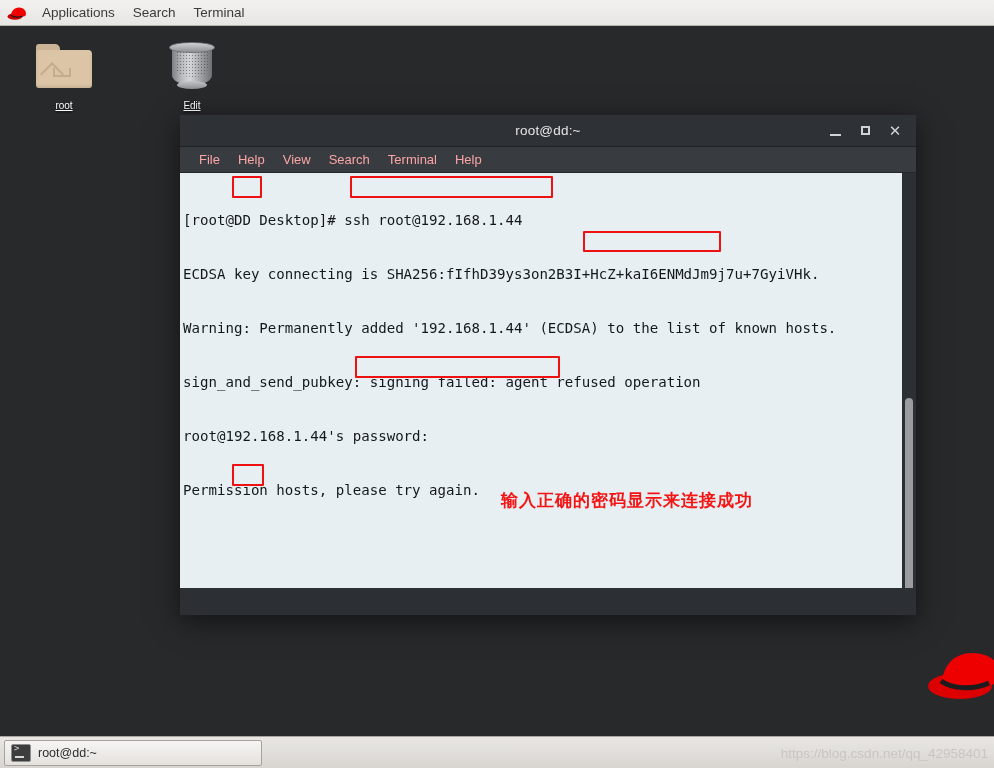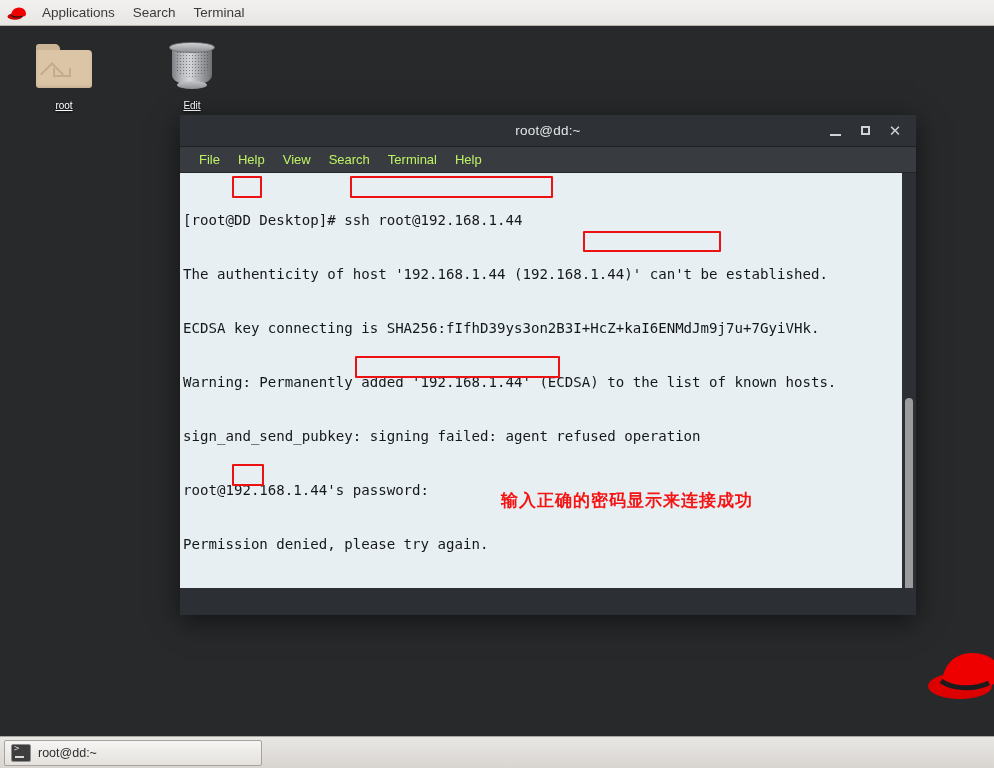--- a/index.html
+++ b/index.html
@@ -195,21 +195,21 @@
   #menubar {
     height: 25px;
     background: #383b40;
     display: flex;
     align-items: center;
     padding-left: 11px;
     border-bottom: 1px solid #24262a;
   }
   .term-menu-item {
     font-size: 13px;
-    color: #bef264;
+    color: #fca5a5;
     padding: 2px 8px;
     margin-right: 2px;
     cursor: default;
   }
 
   #term-body {
     position: relative;
     height: 415px;
     background: #e8eff2;
     overflow: hidden;
@@ -403,26 +403,25 @@
       <div class="term-menu-item">Help</div>
       <div class="term-menu-item">View</div>
       <div class="term-menu-item">Search</div>
       <div class="term-menu-item">Terminal</div>
       <div class="term-menu-item">Help</div>
     </div>
 
     <div id="term-body">
       <div id="term-text">
         <div class="tline">[root@DD Desktop]# ssh root@192.168.1.44</div>
-        <div class="tline">The authenticity of host '192.168.1.44 (192.168.1.44)' can't be established.</div>
         <div class="tline">ECDSA key connecting is SHA256:fIfhD39ys3on2B3I+HcZ+kaI6ENMdJm9j7u+7GyiVHk.</div>
         <div class="tline">Warning: Permanently added '192.168.1.44' (ECDSA) to the list of known hosts.</div>
         <div class="tline">sign_and_send_pubkey: signing failed: agent refused operation</div>
         <div class="tline">root@192.168.1.44's password:</div>
-        <div class="tline">Permission denied, please try again.</div>
+        <div class="tline">Permission hosts, please try again.</div>
         
         
         
         
         
         
         
         
         
       </div>
@@ -441,14 +440,15 @@
 
   <div id="annot-note" style="left:501px; top:489px;text-align:right;">输入正确的密码显示来连接成功</div>
 
   <div class="desktop-bg-bottomstrip"></div>
   <div id="taskbar">
     <div id="task-item">
       <span class="ticon"></span>
       <span id="task-label">root@dd:~</span>
     </div>
   </div>
+  <div id="watermark">https://blog.csdn.net/qq_42958401</div>
 
 </div>
 
 </body></html>

